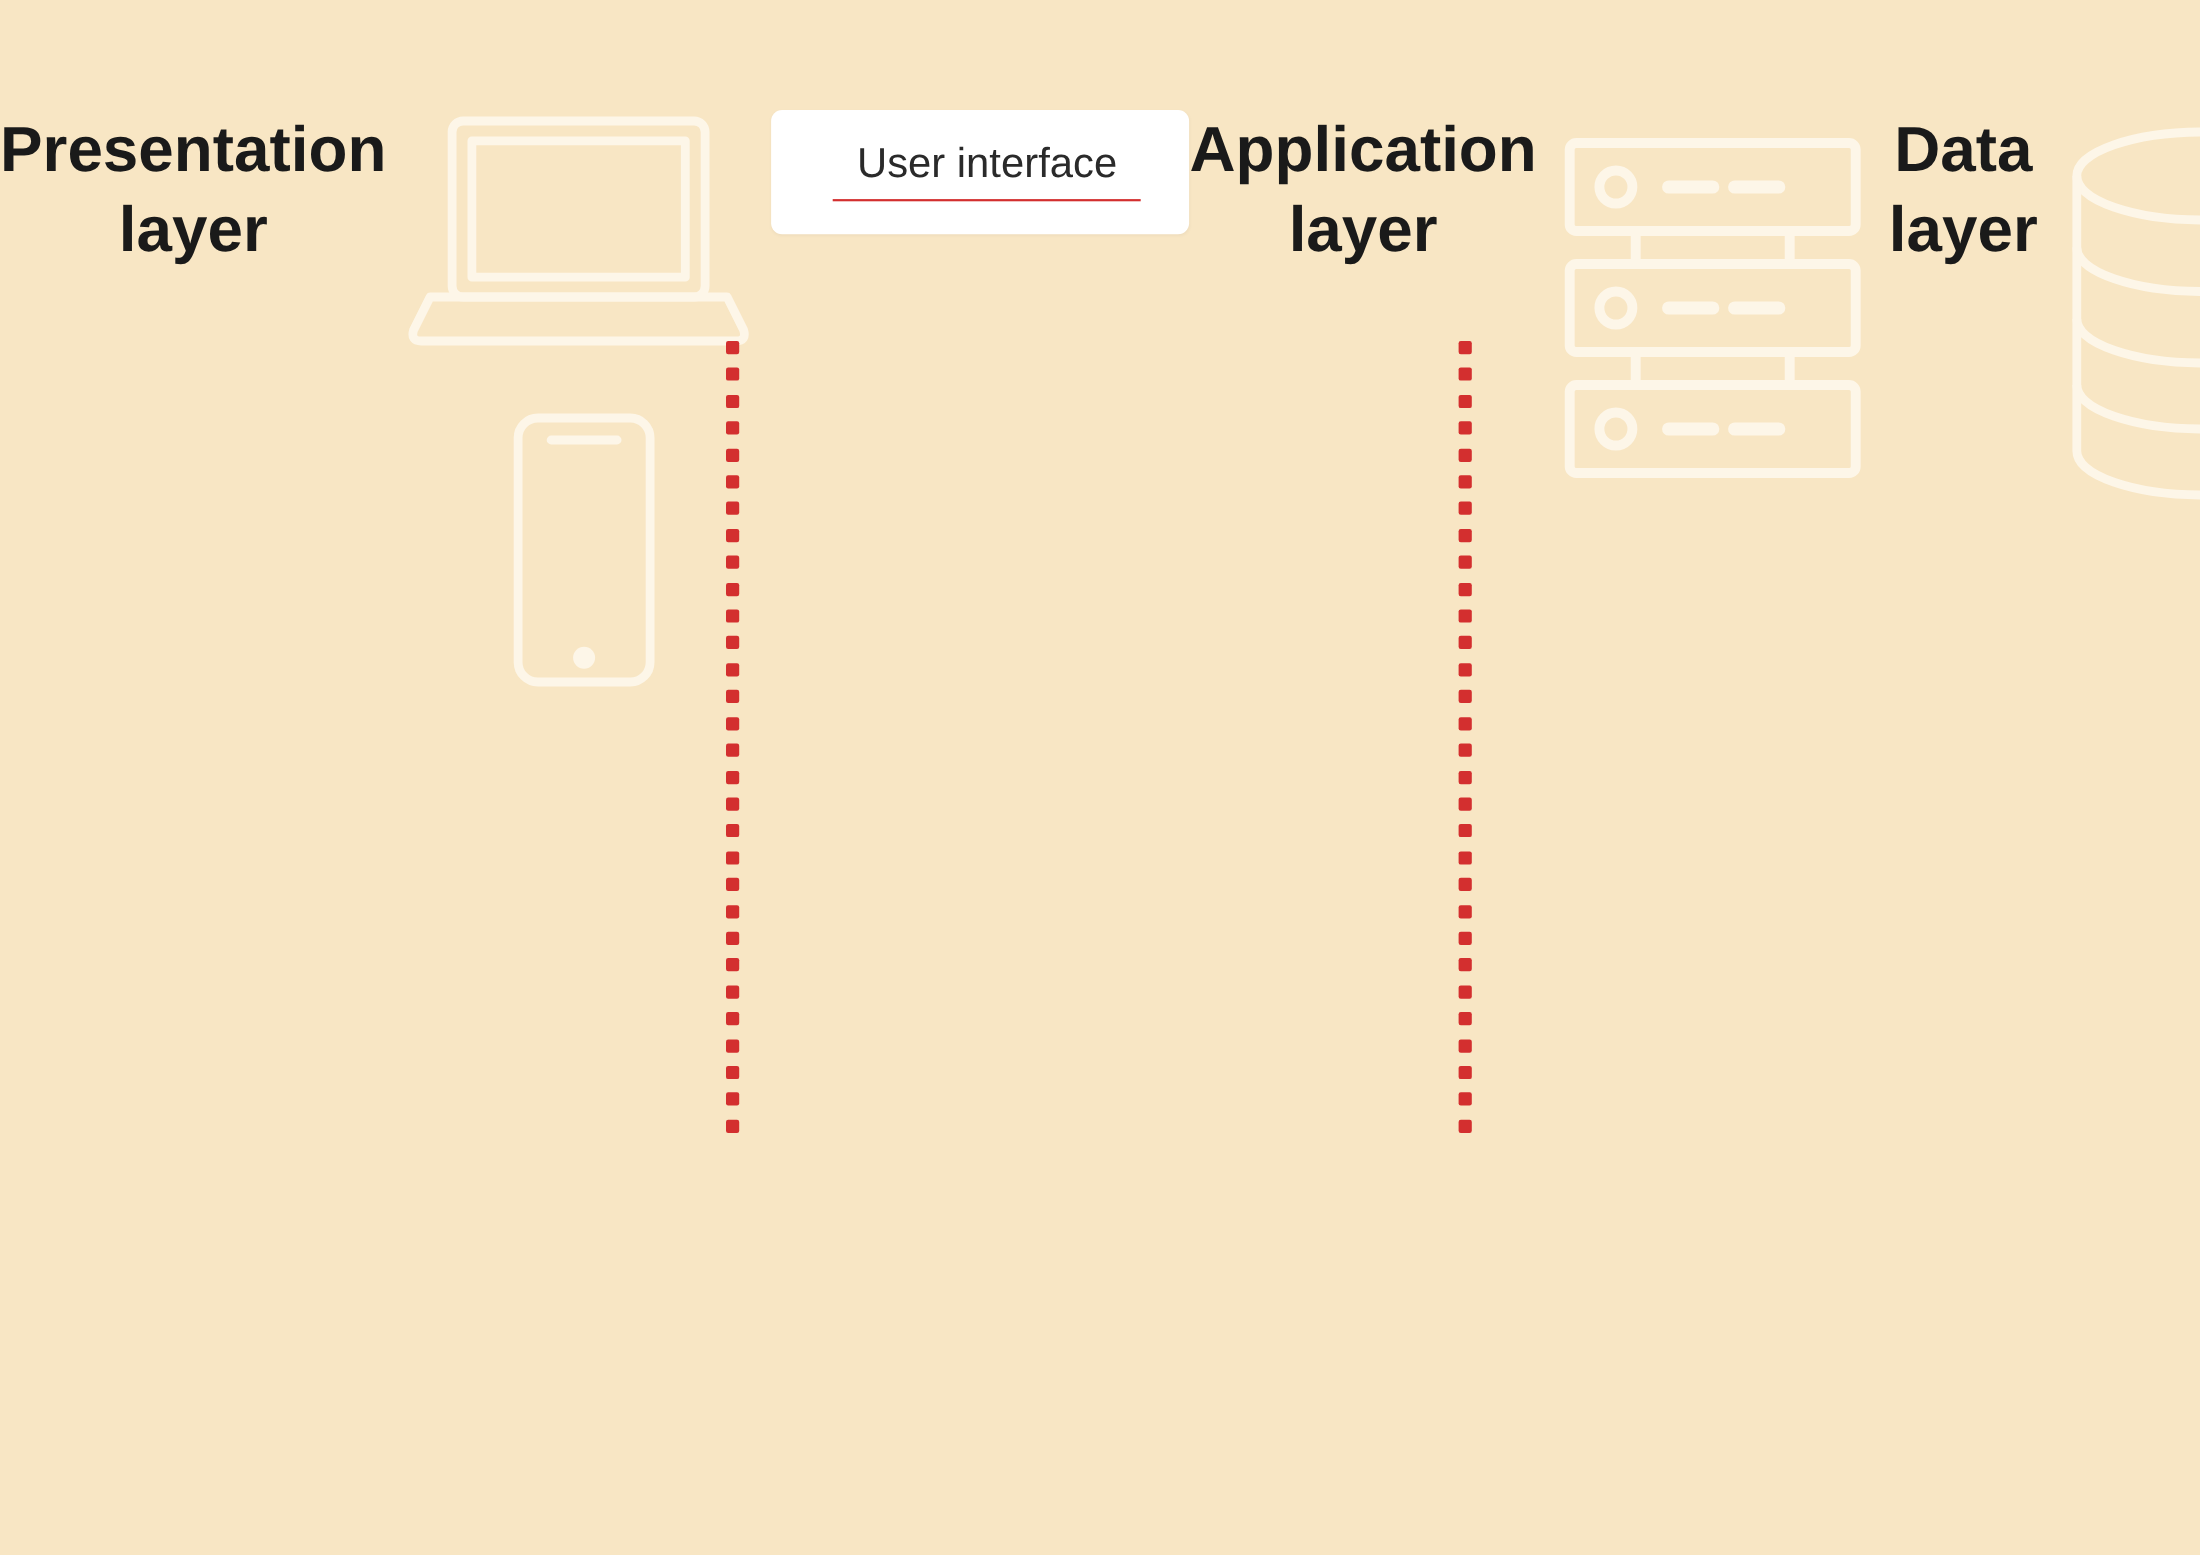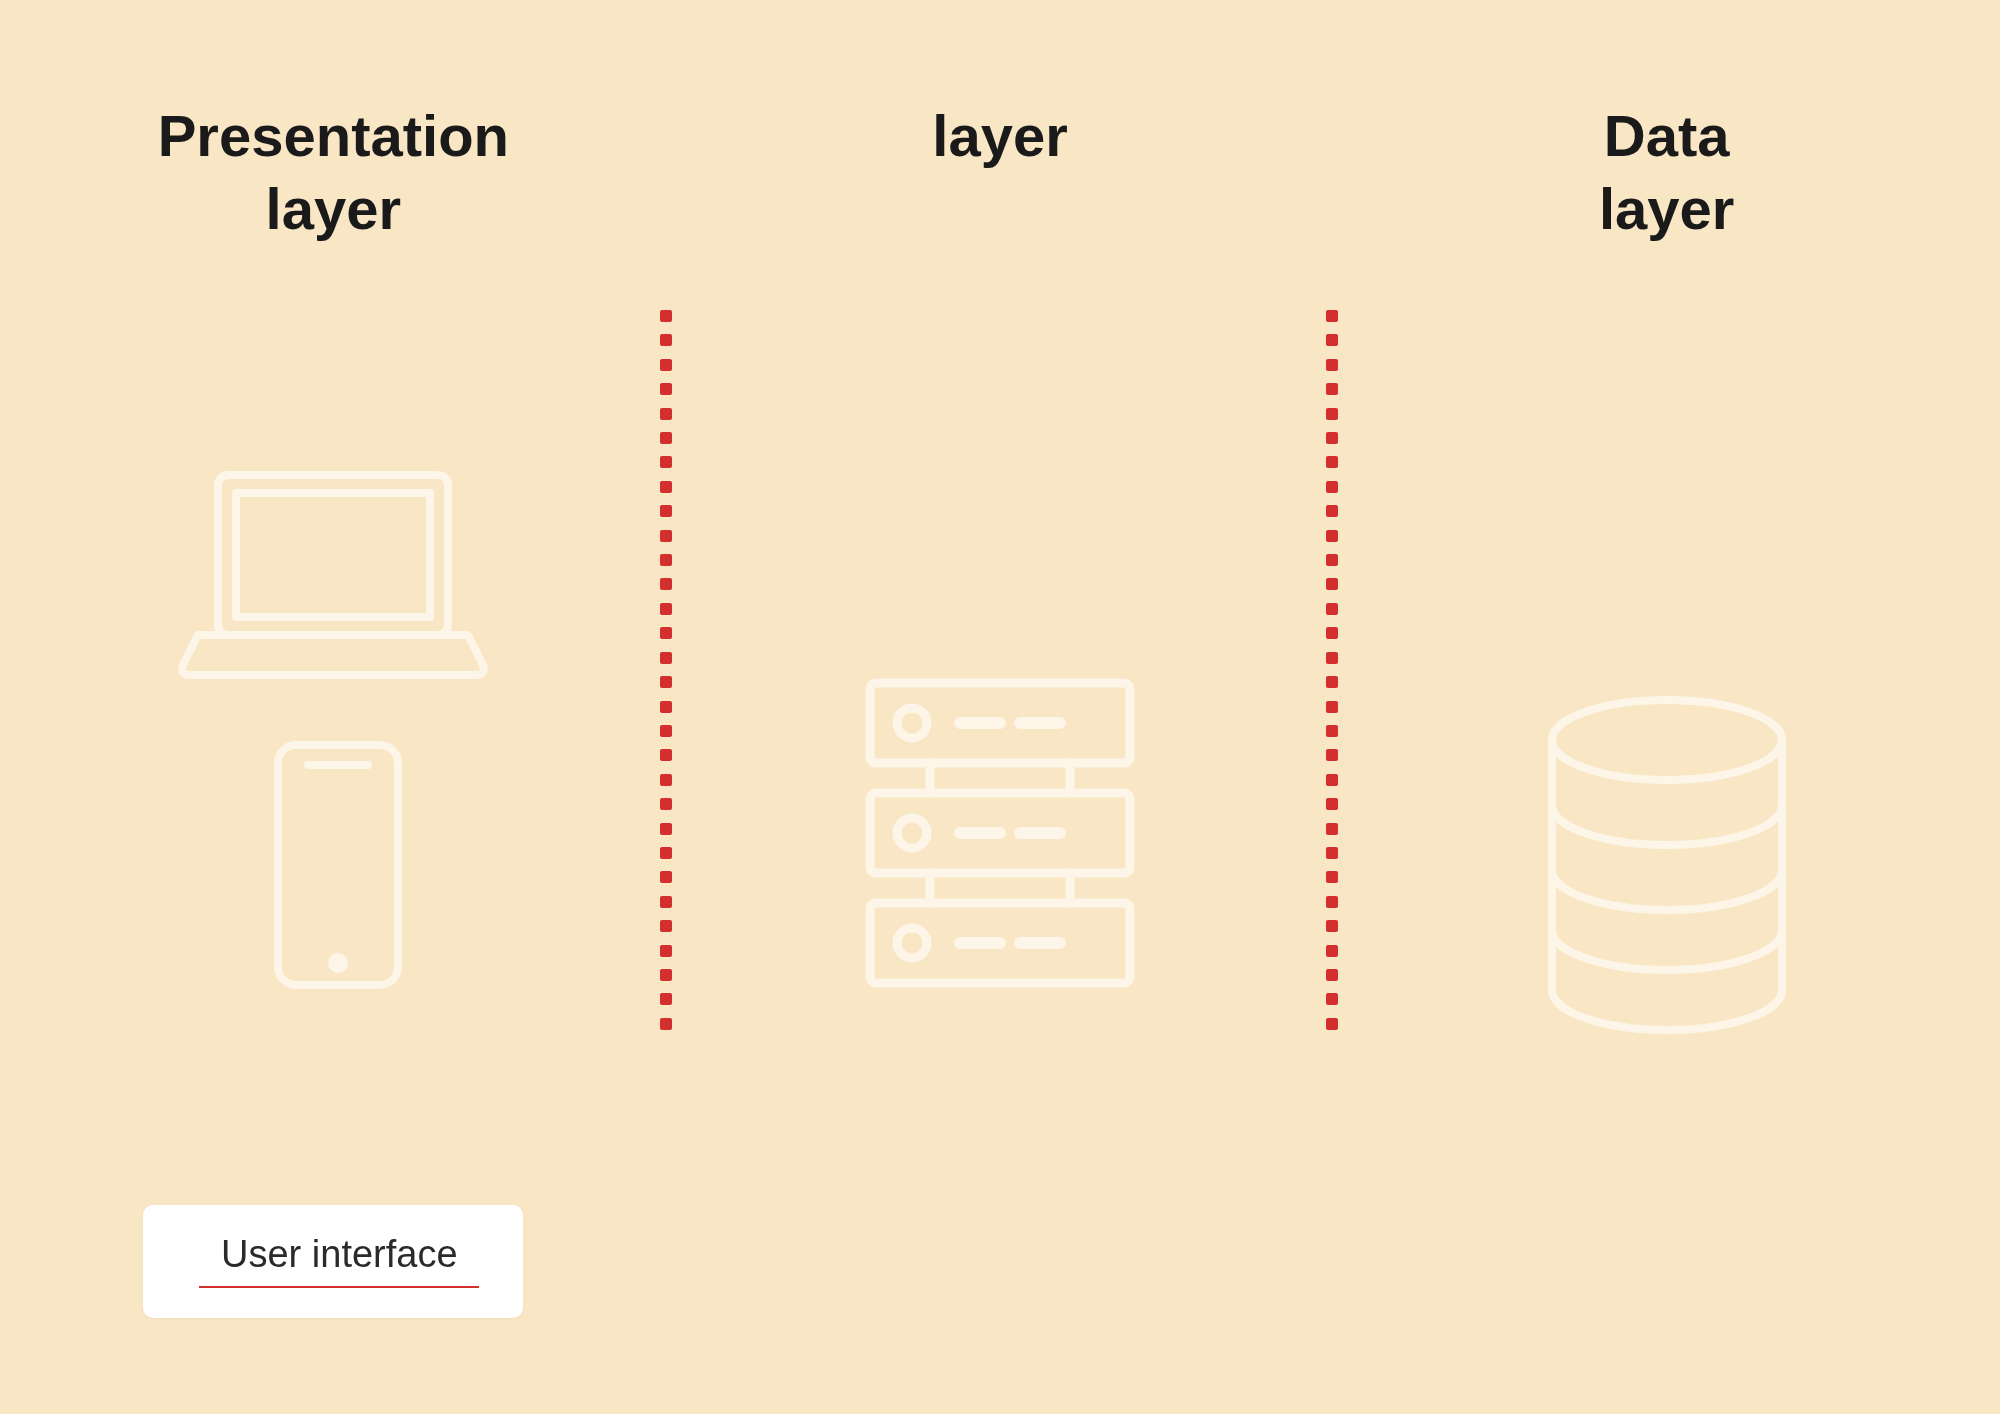--- a/index.html
+++ b/index.html
@@ -17,22 +17,22 @@
     }
     .container {
       display: flex;
       width: 100%;
       height: 100%;
       position: relative;
     }
     .column {
       flex: 1;
       display: flex;
-      flex-direction: column;
-      align-items: center;
+      flex-direction: row;
+      align-items: flex-start;
       padding-top: 100px;
       position: relative;
     }
     .heading {
       font-size: 58px;
       font-weight: 700;
       color: #1a1a1a;
       text-align: center;
       line-height: 1.25;
       margin-bottom: 80px;
@@ -118,20 +118,21 @@
       </svg>
     </div>
     <div class="label-box">
       <div class="label-text">User interface</div>
       <div class="label-underline"></div>
     </div>
   </div>
 
   <div class="column">
     <h2 class="heading">
+      <span class="heading-line1">Application</span>
       <span class="heading-line2">layer</span>
     </h2>
     <div class="icon-zone">
       <svg width="320" height="360" viewBox="0 0 320 360">
         <g stroke="#fdf6e8" stroke-width="9" fill="none" stroke-linecap="round" stroke-linejoin="round">
 
           <rect x="30" y="30" width="260" height="80" rx="6"></rect>
           <circle cx="72" cy="70" r="15"></circle>
           <line x1="120" y1="70" x2="160" y2="70" stroke-width="12"></line>
           <line x1="180" y1="70" x2="220" y2="70" stroke-width="12"></line>

